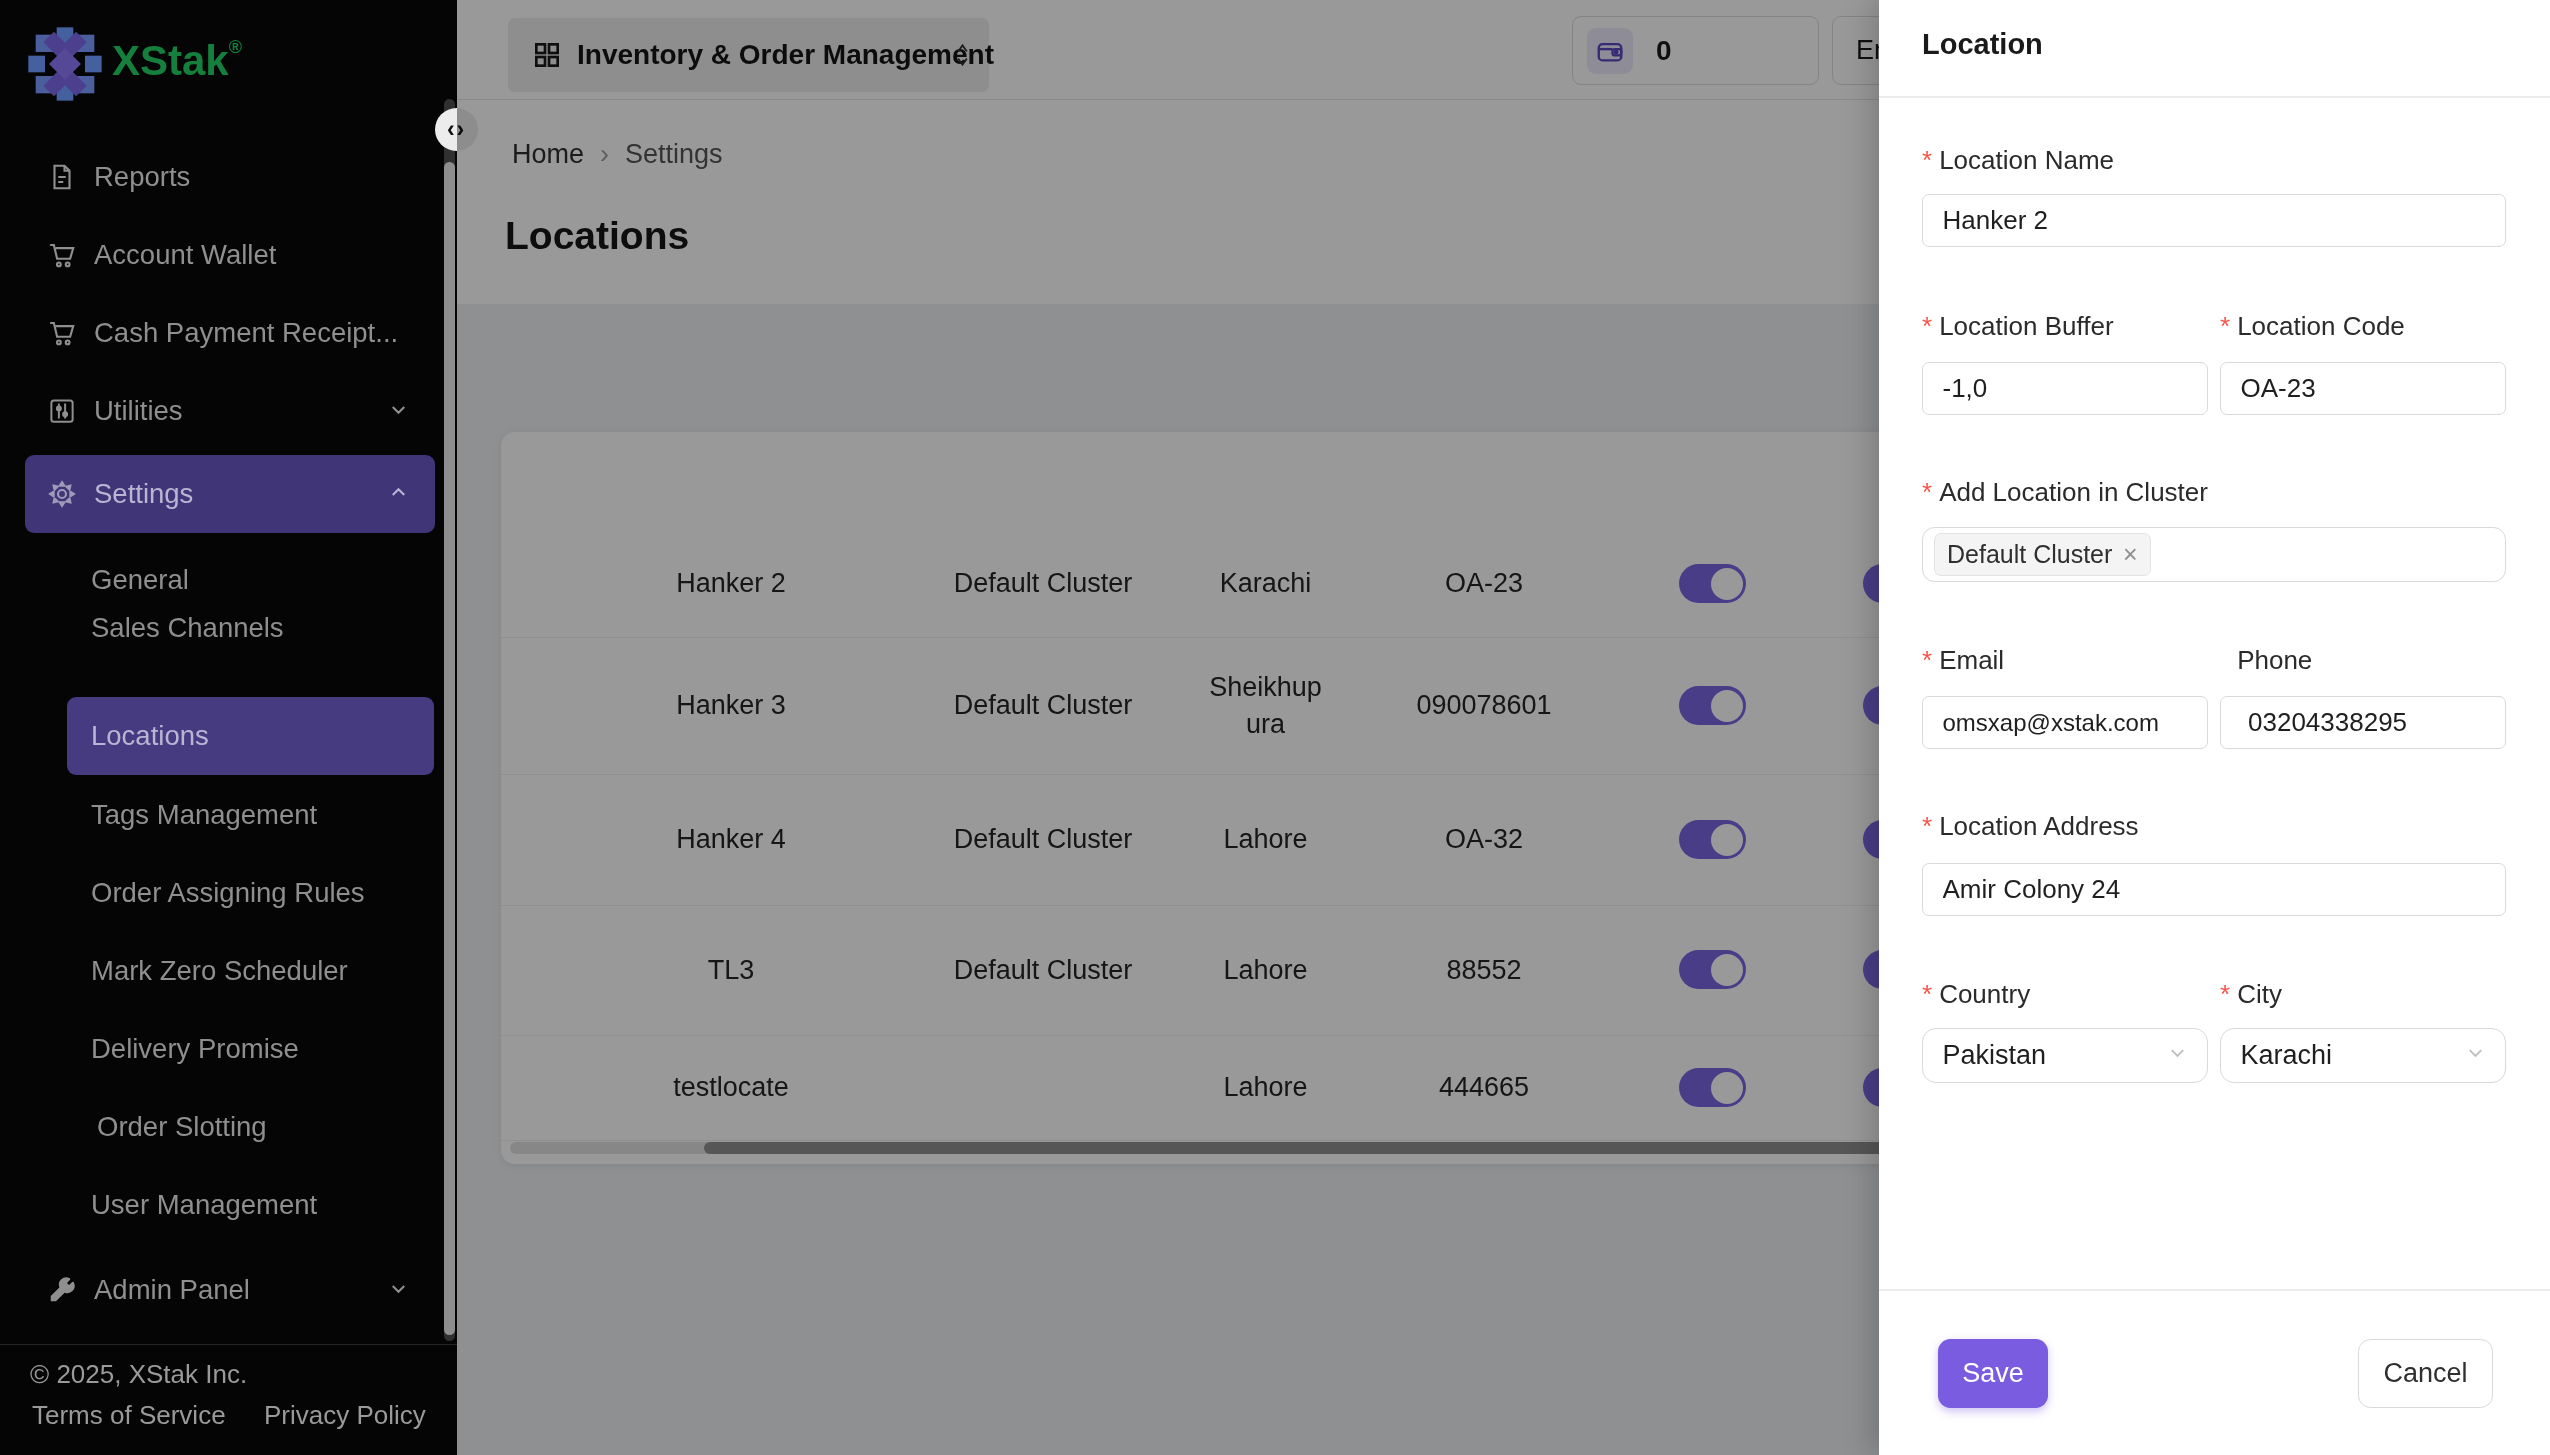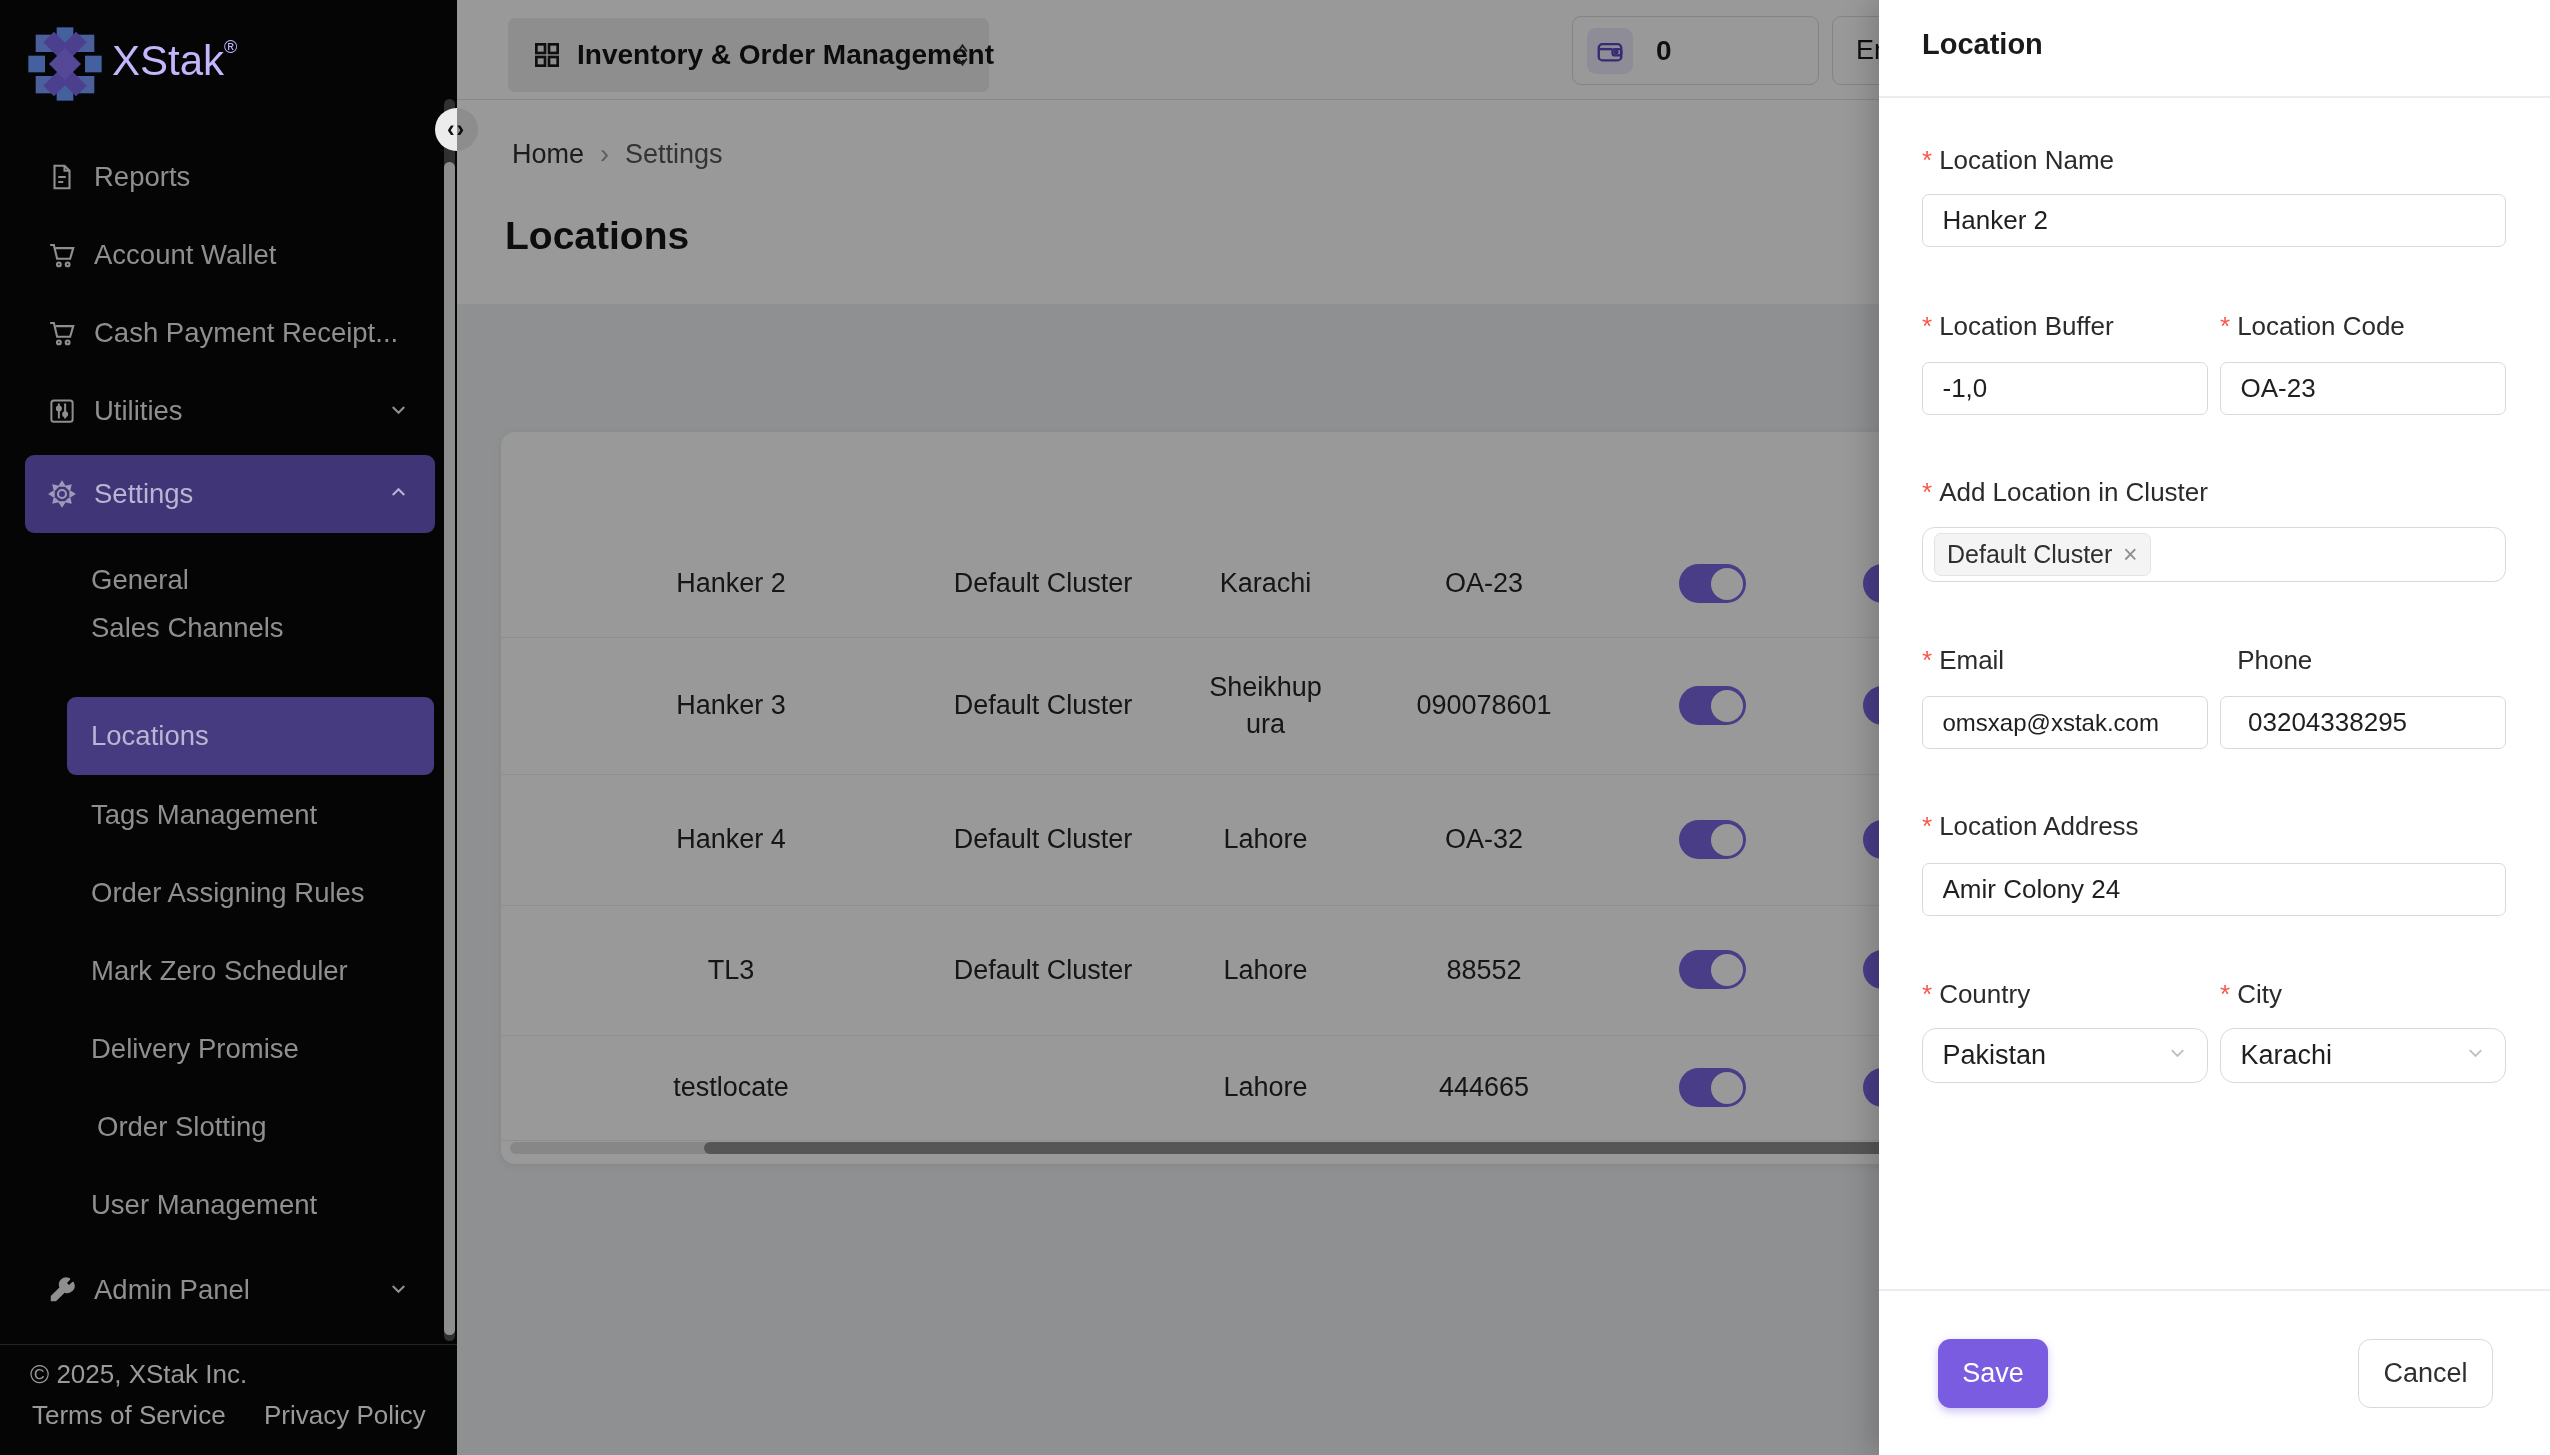--- a/index.html
+++ b/index.html
@@ -74,21 +74,21 @@
           <rect x="18" y="9.5" width="5" height="5" fill="#44609e"></rect>
           <rect x="3.2" y="3.2" width="5.2" height="5.2" fill="#4a5f9b"></rect>
           <rect x="15.6" y="3.2" width="5.2" height="5.2" fill="#4a5f9b"></rect>
           <rect x="3.2" y="15.6" width="5.2" height="5.2" fill="#4a5f9b"></rect>
           <rect x="15.6" y="15.6" width="5.2" height="5.2" fill="#4a5f9b"></rect>
           <path d="M5.5 5.5 L12 12 L5.5 18.5 L8.7 21.7 L12 18.4 L15.3 21.7 L18.5 18.5 L12 12 L18.5 5.5 L15.3 2.3 L12 5.6 L8.7 2.3 Z" fill="#4c3f8e"></path>
           <rect x="8.6" y="8.6" width="6.8" height="6.8" fill="#554897" transform="rotate(45 12 12)"></rect>
         </g>
       </svg>
     </div>
-    <div class="abs" style="left:112px;top:37px;font-size:42px;font-weight:400;color:#c4b5fd;"><span>XStak</span><span style="font-size:18px;vertical-align:top;">®</span></div>
+    <div class="abs" style="left:112px;top:37px;font-size:42px;font-weight:700;color:#15803d;"><span>XStak</span><span style="font-size:18px;vertical-align:top;">®</span></div>
 
     <div class="nav-item" style="top:138px;">
       <span class="nav-icon">
         <svg width="30" height="30" viewBox="0 0 24 24" fill="none" stroke="currentColor" stroke-width="1.7">
             <path d="M6 3h8l4 4v14H6z"></path>
             <path d="M14 3v4h4"></path>
             <path d="M9 12h6M9 16h4"></path>
           </svg>
       </span>
       <span class="nav-label">Reports</span>

